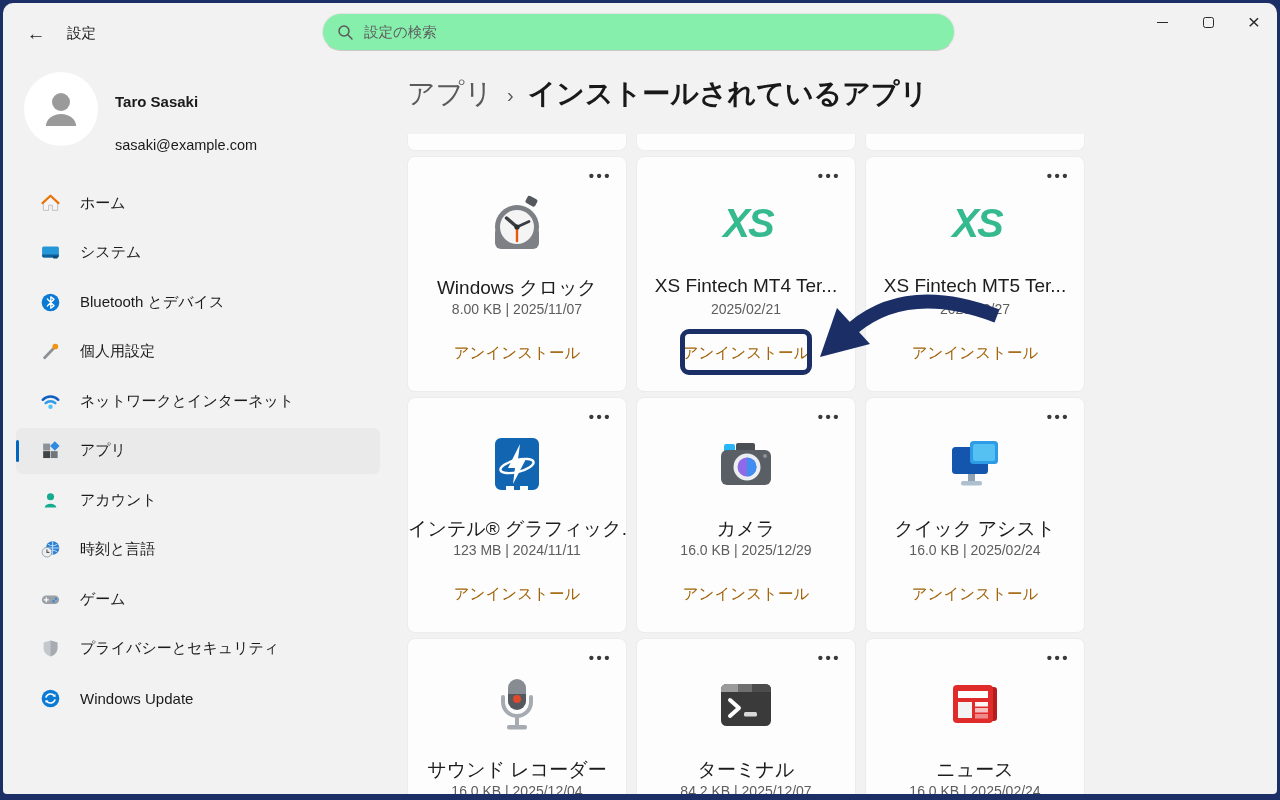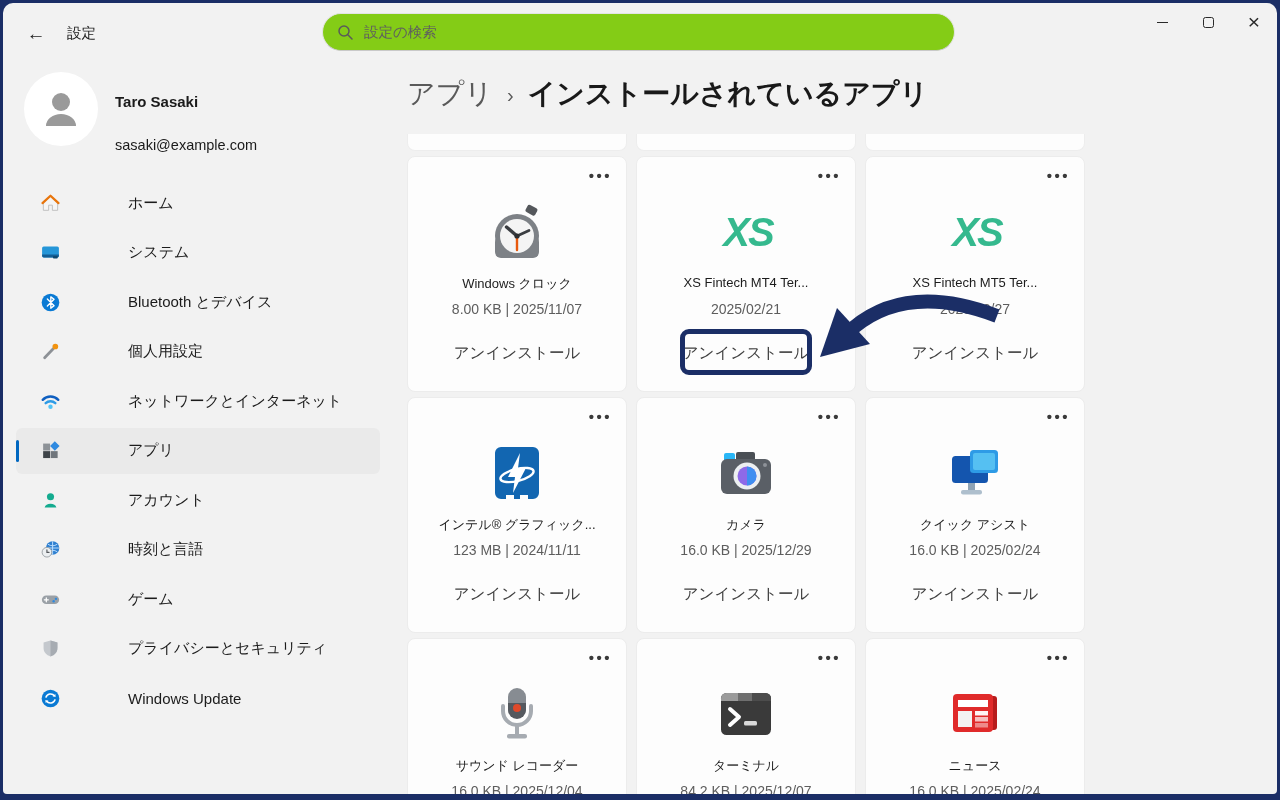--- a/index.html
+++ b/index.html
@@ -14,67 +14,67 @@
     position:absolute; left:3px; top:3px; right:3px; bottom:6px;
     background:#f2f2f2; border-radius:10px 10px 4px 4px; overflow:hidden;
   }
   
   .titlebar { position:absolute; top:0; left:0; right:0; height:58px; }
   .back-btn { position:absolute; left:18px; top:16px; width:30px; height:30px;
     display:flex; align-items:center; justify-content:center; font-size:19px; color:#1b1b1b;
     border-radius:5px; cursor:pointer; }
   .app-title { position:absolute; left:64px; top:21px; font-size:14.5px; color:#1b1b1b; }
   .search-box { position:absolute; left:319px; top:10px; width:633px; height:38px;
-    background:#84cc16; border:1px solid #e4e4e4; border-bottom:1px solid #c9c9c9;
+    background:#86efac; border:1px solid #e4e4e4; border-bottom:1px solid #c9c9c9;
     border-radius:19px; display:flex; align-items:center; padding:0 14px; }
   .search-box svg { flex:0 0 auto; }
   .search-box input { border:none; outline:none; background:transparent; flex:1;
     font-size:14.5px; color:#1b1b1b; margin-left:10px; font-family:inherit; }
   .search-box input::placeholder { color:#5f5f5f; opacity:1; }
   .caption-btns { position:absolute; right:0; top:0; display:flex; }
   .cap-btn { width:46px; height:38px; display:flex; align-items:center; justify-content:center; cursor:pointer; }
   .glyph-min { width:11px; height:0; border-top:1.4px solid #2a2a2a; }
   .glyph-max { width:11px; height:11px; border:1.3px solid #2a2a2a; border-radius:2.5px; }
   .glyph-close { font-size:21px; color:#2a2a2a; line-height:1; margin-top:-2px; }
   
   .profile { position:absolute; left:0; top:68px; width:390px; height:78px;text-align:center; }
   .avatar { position:absolute; left:21px; top:1px; width:74px; height:74px; border-radius:50%;
     background:#ffffff; display:flex; align-items:center; justify-content:center; }
   .profile-name { position:absolute; left:112px; top:22px; font-size:15px; font-weight:700; color:#1b1b1b; }
   .profile-email { position:absolute; left:112px; top:44px; font-size:14.5px; color:#1b1b1b;margin-top:22px; }
   
   .nav { position:absolute; left:4px; top:177px; width:382px; }
   .nav-item { position:relative; height:46px; margin:0 9px 3.5px 9px; border-radius:6px;
-    display:flex; align-items:center; padding-left:23px; cursor:pointer;gap:48px; }
+    display:flex; align-items:center; padding-left:23px; cursor:pointer; }
   .nav-item.selected { background:#eaeaea; }
   .nav-item.selected::before { content:""; position:absolute; left:0; top:12px; width:3px; height:22px;
     border-radius:2px; background:#0067c0; }
   .nav-icon { width:22px; height:22px; display:flex; align-items:center; justify-content:center; }
   .nav-label { margin-left:19px; font-size:15px; color:#1b1b1b; white-space:nowrap; }
   
   .main { position:absolute; left:390px; top:62px; right:0; bottom:0; overflow:hidden; }
   .breadcrumb { position:absolute; left:14px; top:10px; display:flex; align-items:center; white-space:nowrap; }
   .bc-parent { font-size:28px; color:#5a5a5a; }
   .bc-sep { font-size:20px; color:#5a5a5a; margin:0 14px; padding-top:3px; }
   .bc-current { font-size:28px; font-weight:600; color:#191919;font-family:Liberation Mono, monospace; }
   .cards-wrap { position:absolute; left:14px; top:69px; width:678px; }
   .strip-row { display:grid; grid-template-columns:220px 220px 220px; column-gap:9px; margin-bottom:5px; }
   .strip { height:17px; background:#fdfdfd; border:1px solid #ededed; border-top:none;
     border-radius:0 0 8px 8px; }
   .cards-grid { display:grid; grid-template-columns:220px 220px 220px; column-gap:9px; row-gap:5px; }
   .card { position:relative; height:236px; background:#fdfdfd; border:1px solid #ececec; border-radius:8px; }
   .card-more { position:absolute; top:10px; right:14px; font-size:15px; letter-spacing:2.5px;
     color:#3a3a3a; cursor:pointer; font-weight:700; }
-  .card-icon { position:absolute; top:39px; left:50%; transform:translateX(-50%); width:72px; height:72px; }
+  .card-icon { position:absolute; top:30px; left:50%; transform:translateX(-50%); width:72px; height:72px; }
   .card-name { position:absolute; top:118px; left:0; width:100%; text-align:center;
-    font-size:13px; color:#1c1c1c; white-space:nowrap; overflow:hidden; }
+    font-size:19px; color:#1c1c1c; white-space:nowrap; overflow:hidden; }
   .card-meta { position:absolute; top:144px; left:0; width:100%; text-align:center;
     font-size:14px; color:#5d5d5d; white-space:nowrap; }
   .card-action { position:absolute; top:186px; left:0; width:100%; text-align:center; }
-  .uninstall-link { font-size:15.5px; color:#404040; cursor:pointer; text-decoration:none; }
+  .uninstall-link { font-size:15.5px; color:#a16207; cursor:pointer; text-decoration:none; }
   .hl-box { position:absolute; top:172px; left:50%; transform:translateX(-50%);
     width:132px; height:46px; border:5px solid #1b2e66; border-radius:9px; pointer-events:none; }
   
   #annotation { position:absolute; left:0; top:0; width:1280px; height:800px;
     pointer-events:none; z-index:60; }
 </style>
 </head>
 <body>
 
 <div id="window">

